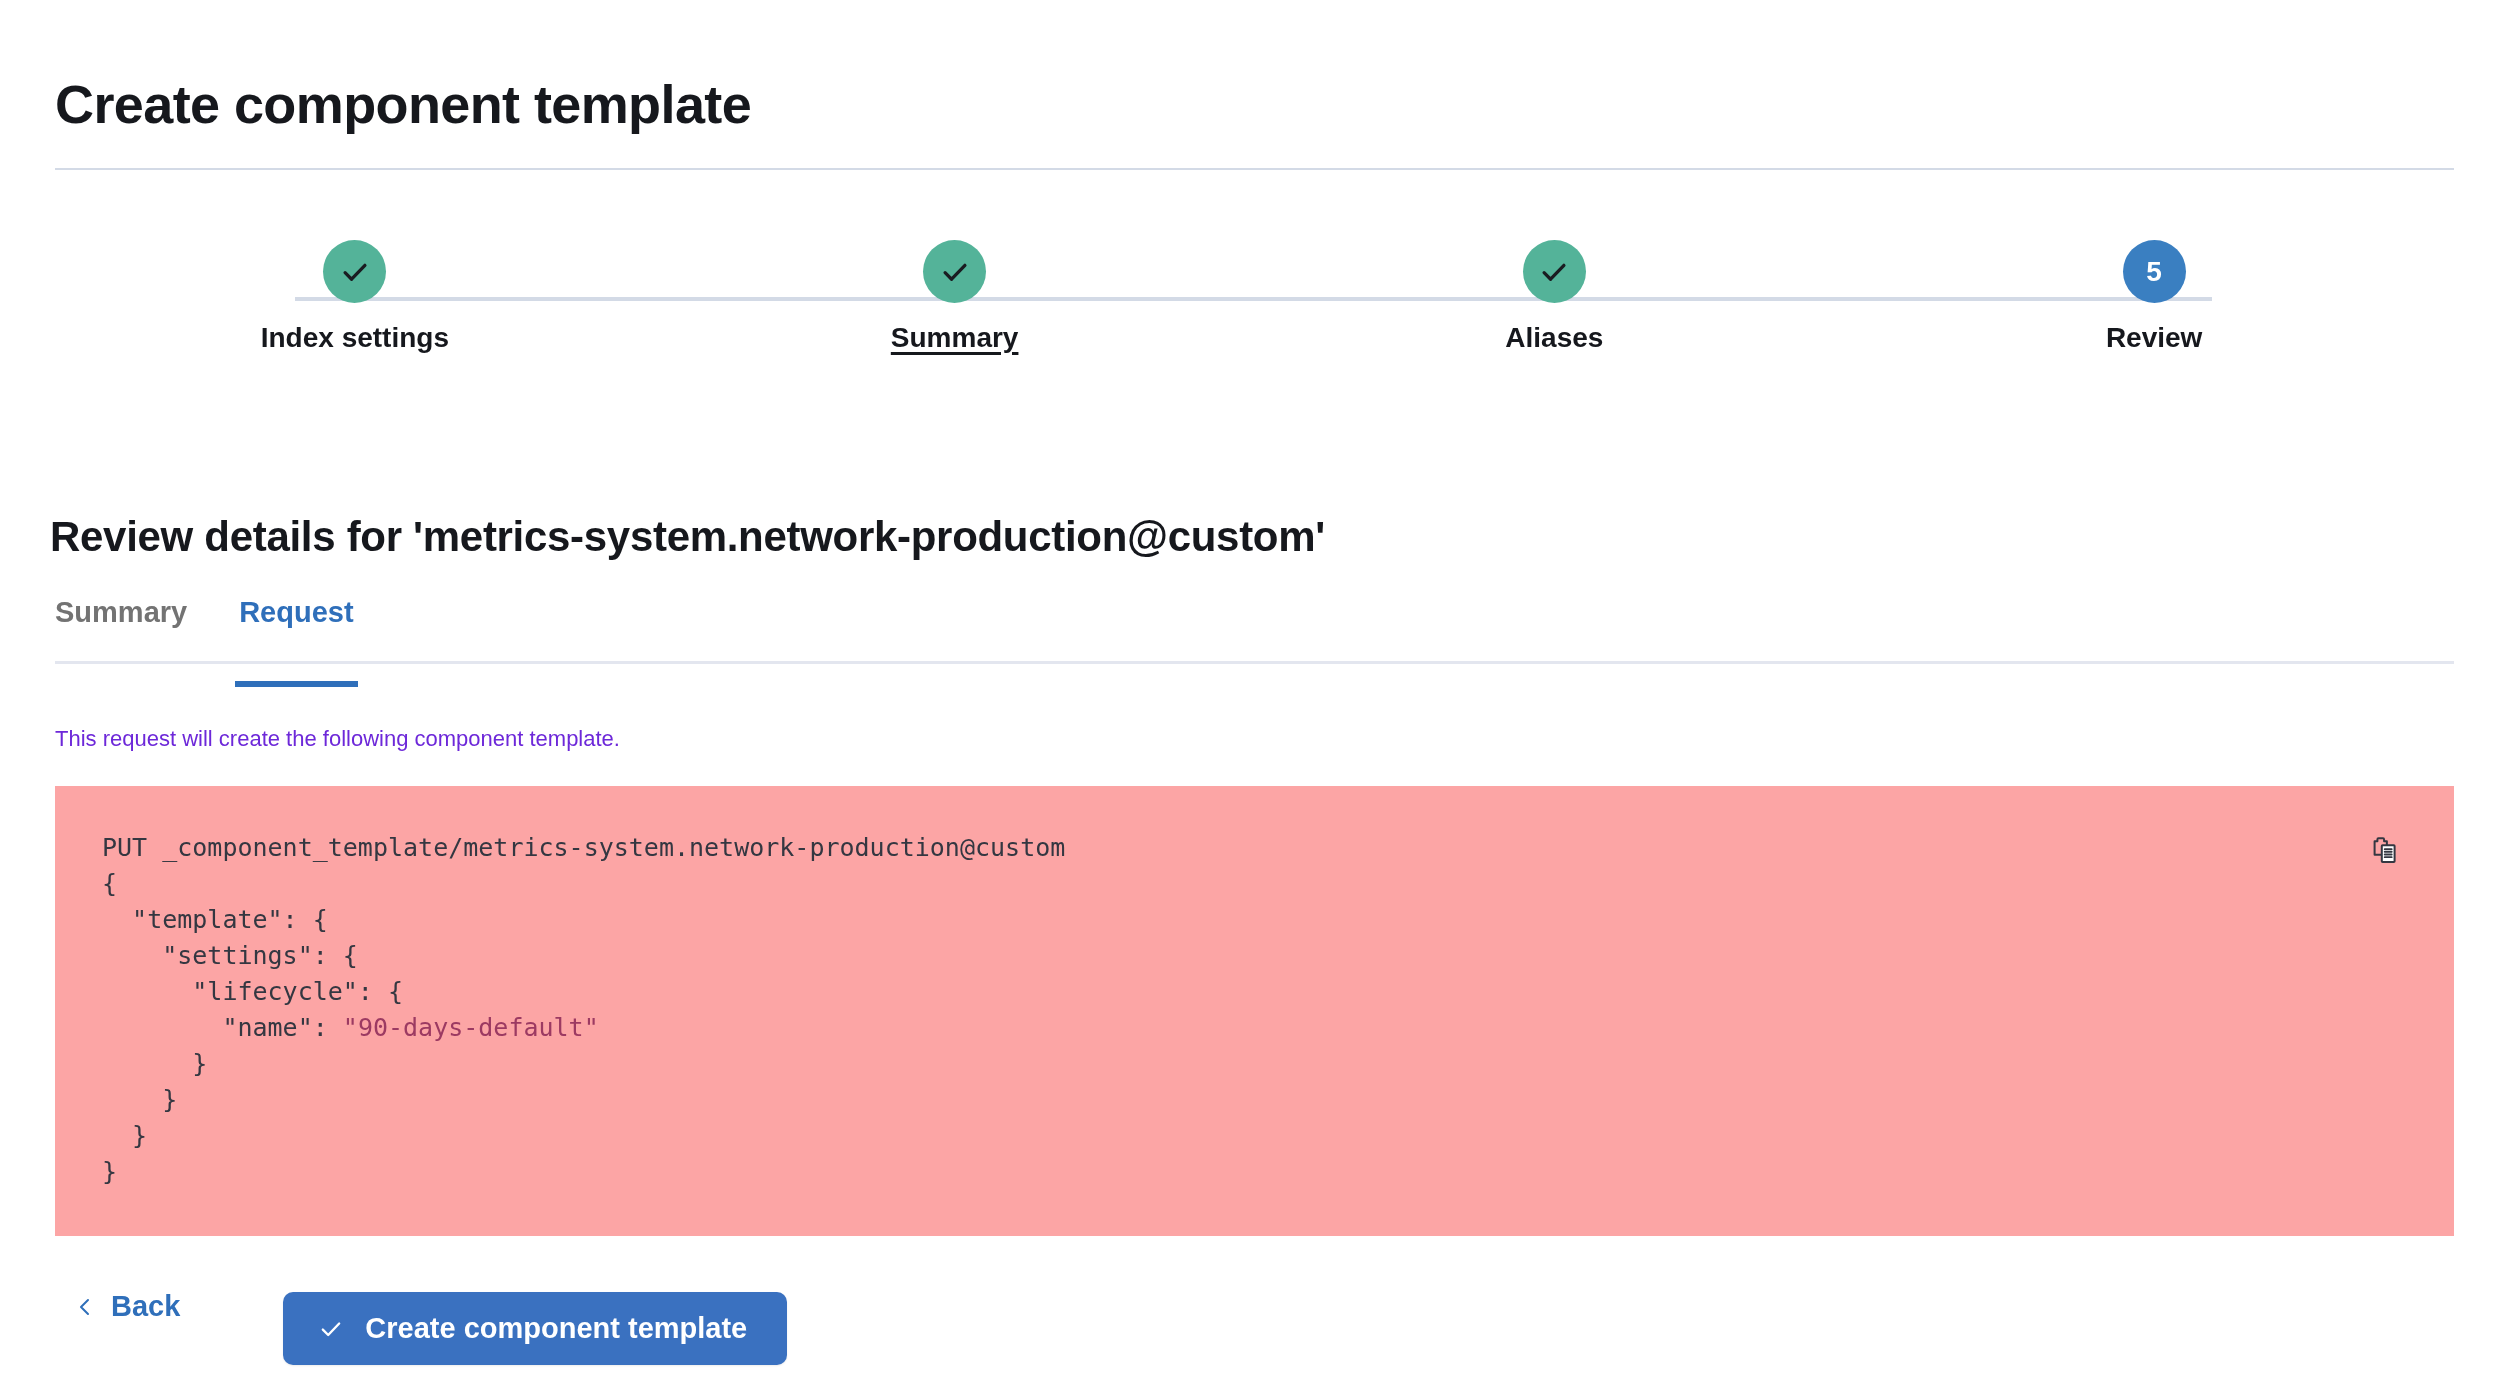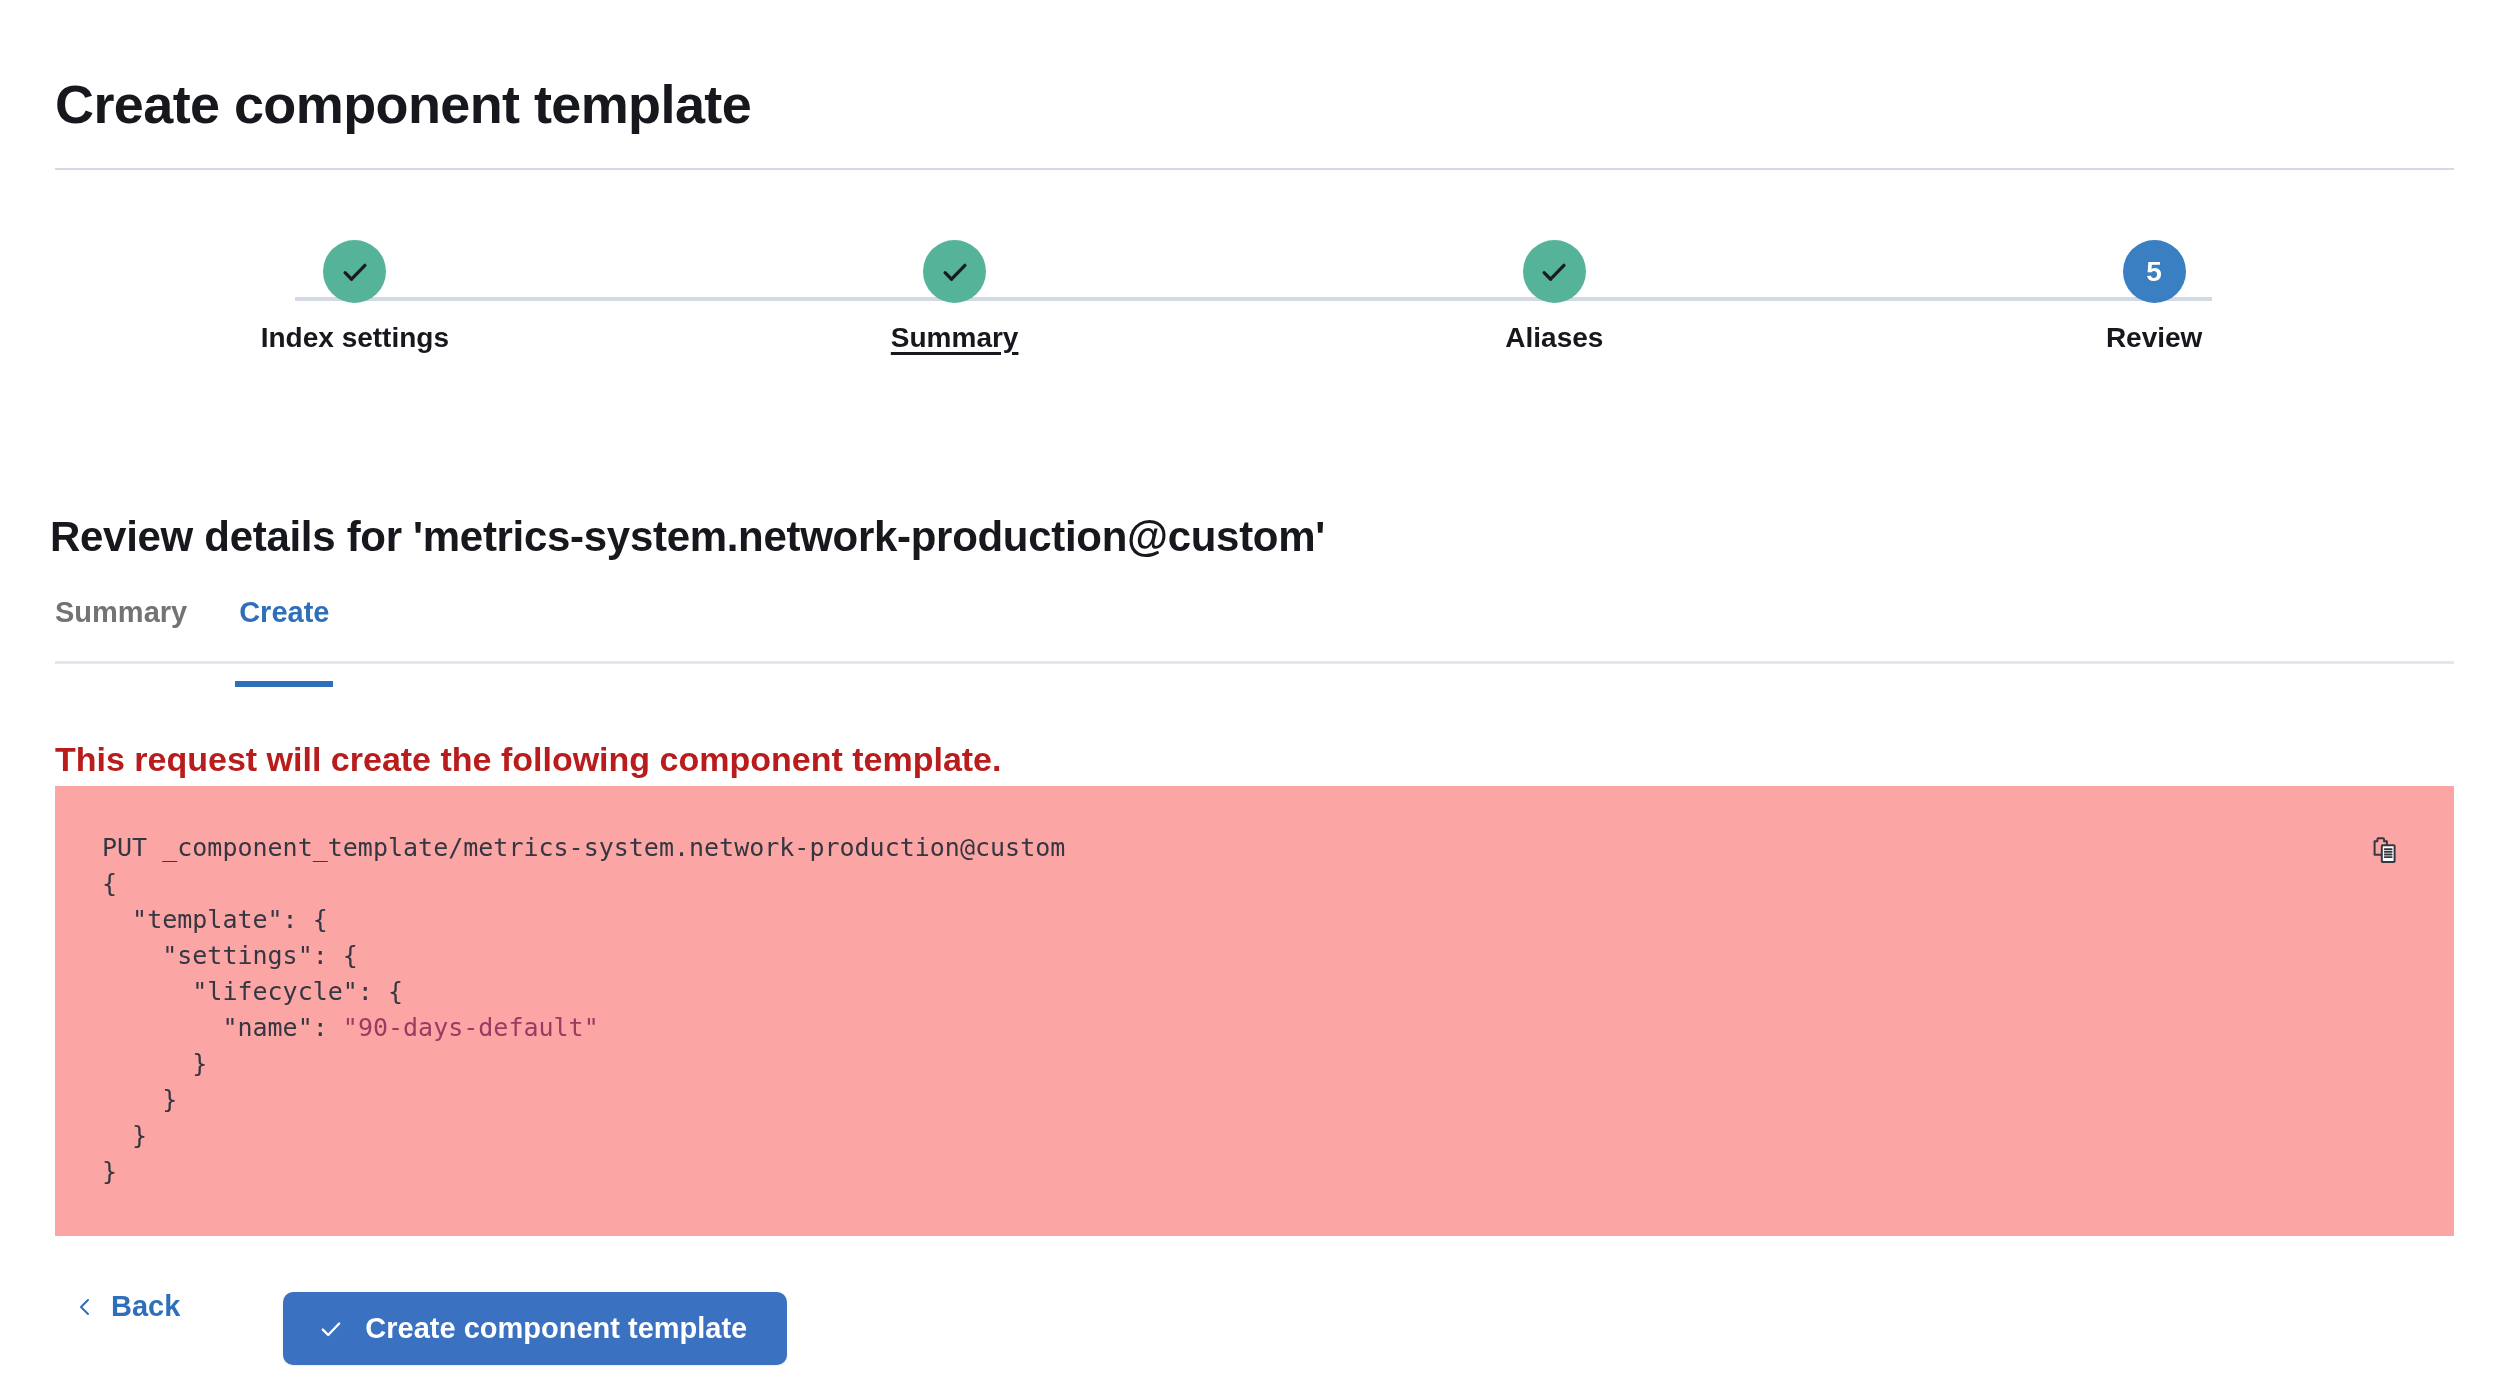--- a/index.html
+++ b/index.html
@@ -164,23 +164,23 @@
     bottom: -60px;
     height: 6px;
     background: #2f6fba;
   }
 
   
   .request-desc {
     position: absolute;
     left: 55px;
     top: 702px;
-    font-size: 34px;
-    font-weight: 700;
-    color: #b91c1c;
+    font-size: 22px;
+    font-weight: 400;
+    color: #6d28d9;
     line-height: 1.4;
     white-space: nowrap;
   }
 
   
   .code-block {
     position: absolute;
     left: 55px;
     top: 786px;
     width: 2399px;
@@ -306,21 +306,21 @@
       </div>
 
     </div>
   </div>
 
   <h2 class="section-title">Review details for 'metrics-system.network-production@custom'</h2>
 
   <div class="tabs">
     <div class="tab-list">
       <button class="tab">Summary</button>
-      <button class="tab active">Create</button>
+      <button class="tab active">Request</button>
     </div>
     <div class="tabs-underline"></div>
   </div>
 
   <p class="request-desc">This request will create the following component template.</p>
 
   <div class="code-block">
     <pre class="code-pre"><span>PUT _component_template/metrics-system.network-production@custom</span>
 <span>{</span>
 <span>  "template": {</span>

